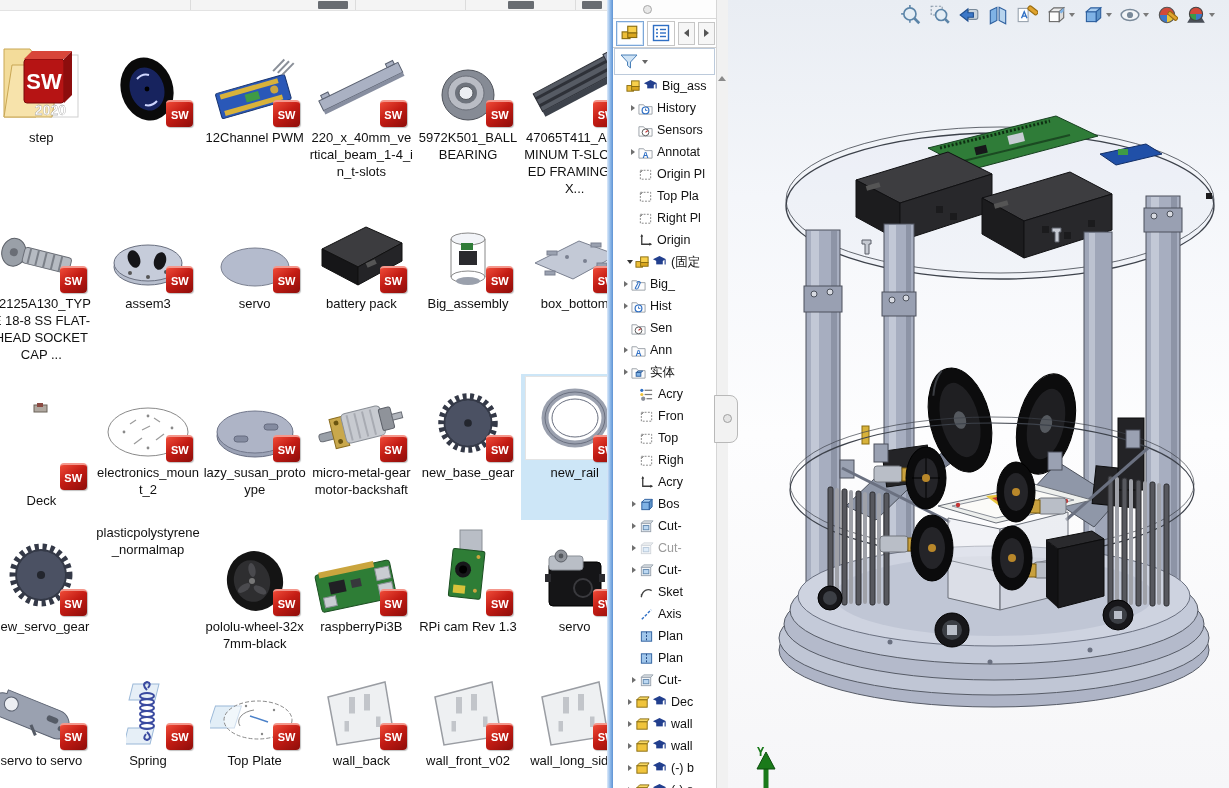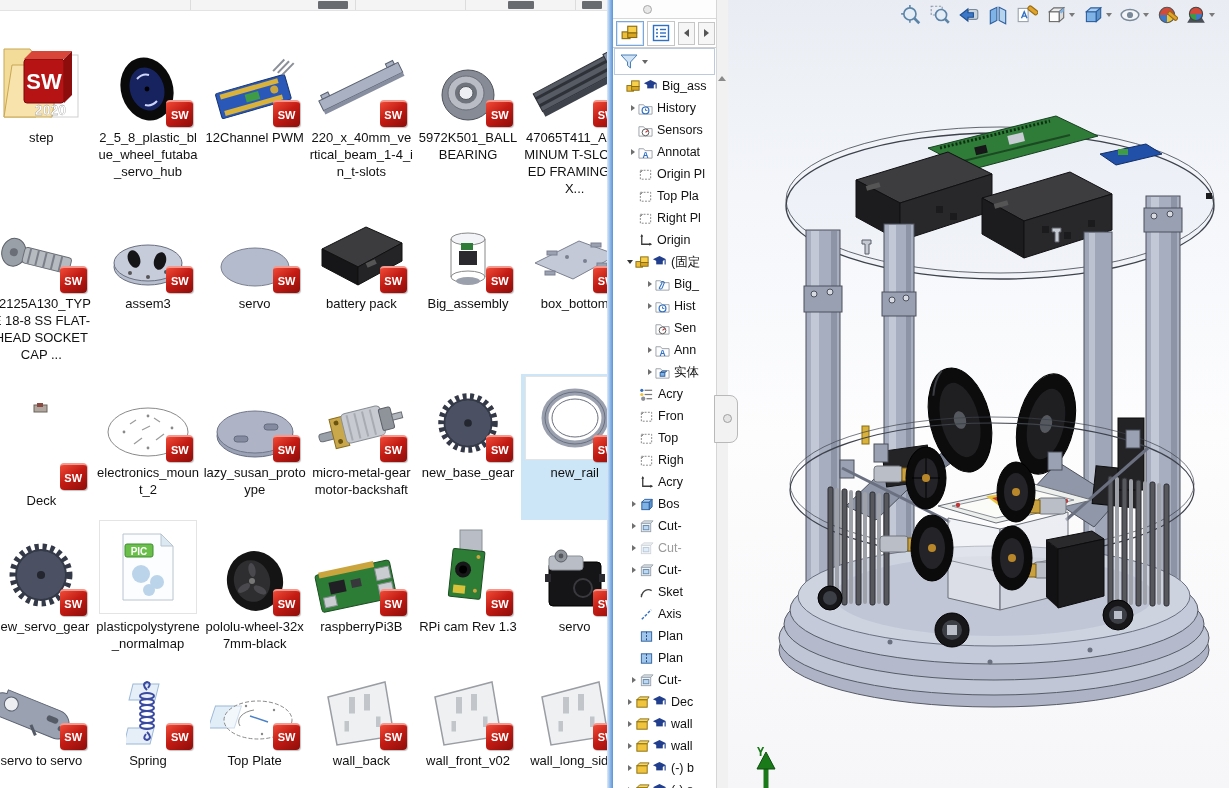--- a/index.html
+++ b/index.html
@@ -40,21 +40,21 @@
   .tri-r{width:0;height:0;border-left:5px solid #555;border-top:4px solid transparent;border-bottom:4px solid transparent;}
   .filterrow{height:25px;display:flex;align-items:center;border:1px solid #bccadb;margin:0 1px;background:#fff;}
   .caret-s{width:0;height:0;border-top:4px solid #666;border-left:3.5px solid transparent;border-right:3.5px solid transparent;margin-left:3px;}
   .tree{position:relative;font-size:12.5px;color:#111;}
   .trow{height:22px;display:flex;align-items:center;white-space:nowrap;cursor:default;}
   .trow .arr{width:10px;display:flex;justify-content:center;flex:none;}
   .a-r{width:0;height:0;border-left:4px solid #6f6f6f;border-top:3.5px solid transparent;border-bottom:3.5px solid transparent;}
   .a-d{width:0;height:0;border-top:4px solid #333;border-left:3.5px solid transparent;border-right:3.5px solid transparent;}
   .ticon{flex:none;margin-right:2px;}
   .tlabel{margin-left:2px;}
-  .ind0{padding-left:3px}.ind1{padding-left:15px}.ind1c{padding-left:12px}.ind2{padding-left:32px}.ind3{padding-left:16px}
+  .ind0{padding-left:3px}.ind1{padding-left:15px}.ind1c{padding-left:12px}.ind2{padding-left:8px}.ind3{padding-left:16px}
   .dim .tlabel{color:#9a9a9a}.dim svg{opacity:.45}
   .scrollstrip{position:absolute;left:716px;top:0;width:11px;height:788px;background:#f1f1f1;border-left:1px solid #d6d6d6;z-index:21;}
   .scrollup{position:absolute;left:1px;top:76px;width:0;height:0;border-bottom:5px solid #8a8a8a;border-left:4px solid transparent;border-right:4px solid transparent;}
   .fly{position:absolute;left:714px;top:395px;width:22px;height:46px;background:#f2f2f2;border:1px solid #b9b9b9;border-radius:0 8px 8px 0;z-index:22;}
   .fly .dot{position:absolute;right:5px;top:18px;width:7px;height:7px;border-radius:50%;background:#e4e4e4;border:1px solid #a0a0a0;}
   
   .viewport{position:absolute;left:727px;top:0;width:502px;height:788px;
             background:linear-gradient(to bottom,#e9edf3 0%,#f4f6fa 25%,#fdfdfe 55%,#f6f6f8 100%);z-index:10;}
   .hud{position:absolute;left:172px;top:2px;display:flex;align-items:center;gap:5px;}
   .hudbtn{height:26px;display:flex;align-items:center;padding:0 1px;border-radius:3px;}
@@ -191,21 +191,20 @@
         <div class="ibox">
             <svg width="66" height="72" viewBox="0 0 66 72">
           <ellipse cx="32" cy="36" rx="26" ry="32" fill="#0a0a0a" transform="rotate(-18 32 36)"></ellipse>
           <ellipse cx="32" cy="36" rx="17" ry="22" fill="#17235e" transform="rotate(-18 32 36)"></ellipse>
           <path d="M22 26 a14 18 0 0 1 12 -4" stroke="#cfd6ff" fill="none" stroke-width="2"></path>
           <path d="M42 48 a14 18 0 0 1 -12 4" stroke="#cfd6ff" fill="none" stroke-width="2"></path>
           <circle cx="32" cy="36" r="2.4" fill="#000"></circle>
             </svg>
           <span class="swb">SW</span>
           </div>
-        <div class="fname">2_5_8_plastic_blue_wheel_futaba_servo_hub</div>
       </div>
       <div class="fitem">
         <div class="ibox">
             <svg width="92" height="70" viewBox="0 0 92 70">
           <g transform="rotate(-16 46 40)">
                 <rect x="8" y="28" width="72" height="26" rx="2" fill="#2a58b8" stroke="#17346f"></rect>
           <rect x="12" y="30" width="60" height="5" fill="#d8b23a"></rect>
                 <rect x="12" y="47" width="60" height="5" fill="#d8b23a"></rect>
           <rect x="36" y="37" width="14" height="8" fill="#3f9b45"></rect>
                 <circle cx="66" cy="40" r="4" fill="#caa53e"></circle>
@@ -448,33 +447,20 @@
       <div class="fitem">
         <div class="ibox">
             <svg width="74" height="78" viewBox="0 0 40 40">
               <use href="#i-gear"></use>
             </svg>
           <span class="swb">SW</span>
           </div>
         <div class="fname">new_servo_gear</div>
       </div>
       <div class="fitem">
-        <div class="ibox">
-            <div class="thumbcard" style="width:96px;height:92px">
-              <svg width="58" height="70" viewBox="0 0 58 70">
-          <path d="M4 2 h38 l12 12 v54 H4 Z" fill="#fbfdff" stroke="#b8c4d0"></path>
-          <path d="M42 2 l12 12 h-12 Z" fill="#dce8f2" stroke="#b8c4d0"></path>
-          <circle cx="22" cy="42" r="9" fill="#bcd4ea"></circle>
-                <circle cx="38" cy="50" r="7" fill="#bcd4ea"></circle>
-                <circle cx="30" cy="58" r="6" fill="#bcd4ea"></circle>
-          <rect x="6" y="12" width="28" height="13" rx="2" fill="#6abf4b" stroke="#3e8f2e"></rect>
-          <text x="20" y="22.5" text-anchor="middle" fill="#fff" font-size="10" font-weight="bold">PIC</text>
-              </svg>
-            </div>
-          </div>
         <div class="fname">plasticpolystyrene_normalmap</div>
       </div>
       <div class="fitem">
         <div class="ibox">
             <svg width="66" height="66" viewBox="0 0 66 66">
           <ellipse cx="33" cy="33" rx="28" ry="30" fill="#141414" transform="rotate(-14 33 33)"></ellipse>
           <ellipse cx="30" cy="33" rx="18" ry="21" fill="#2e2e30" transform="rotate(-14 30 33)"></ellipse>
           <g fill="#4a4a4e">
                 <ellipse cx="30" cy="22" rx="3.5" ry="7" transform="rotate(-10 30 22)"></ellipse>
                 <ellipse cx="22" cy="40" rx="3.5" ry="7" transform="rotate(55 22 40)"></ellipse>

